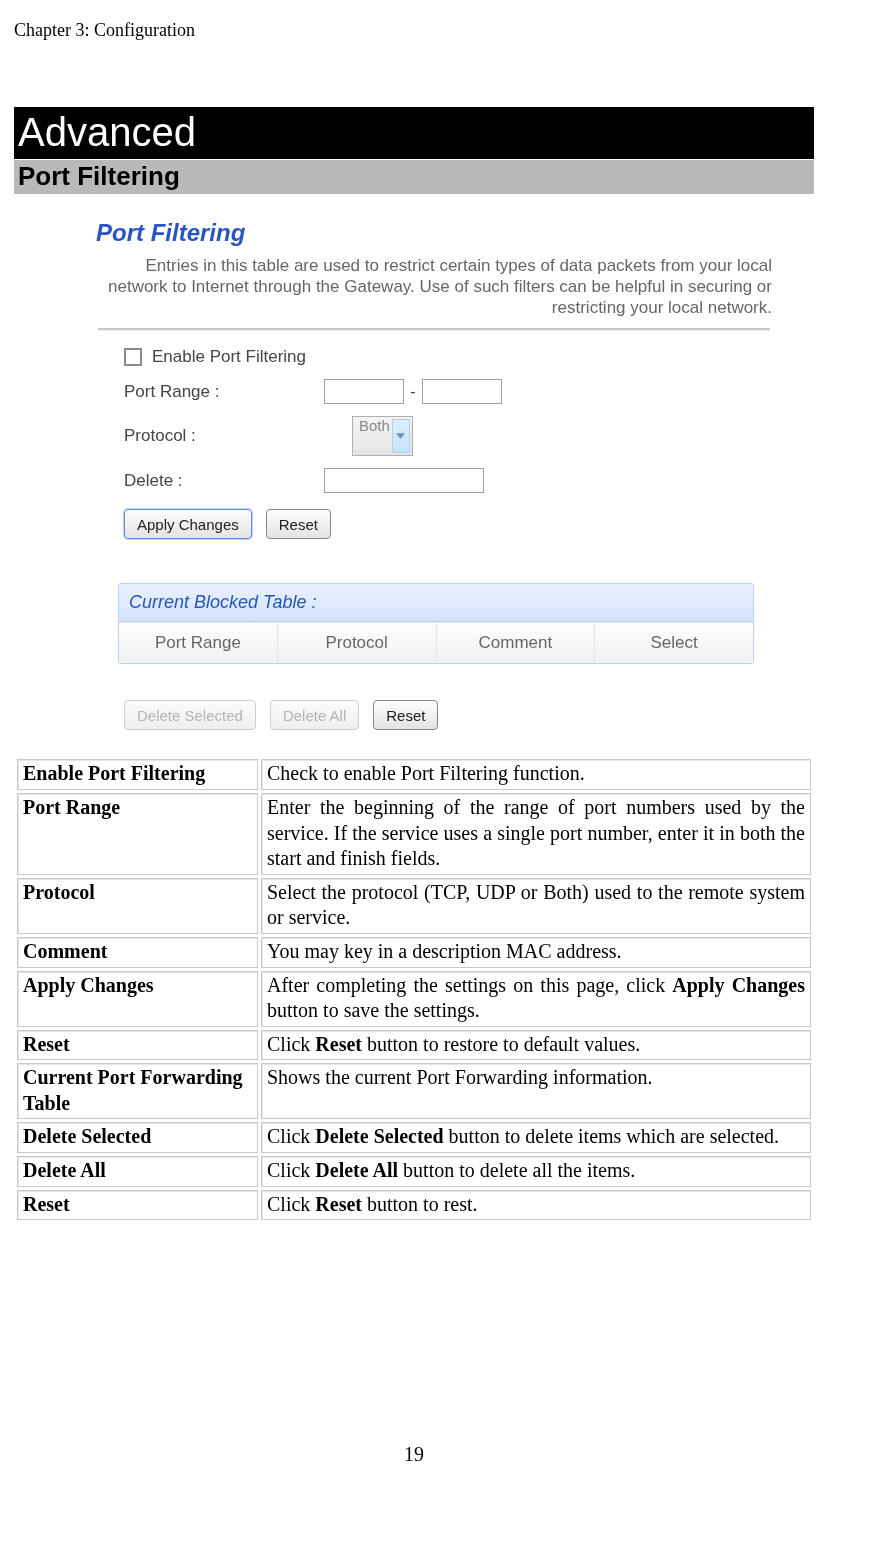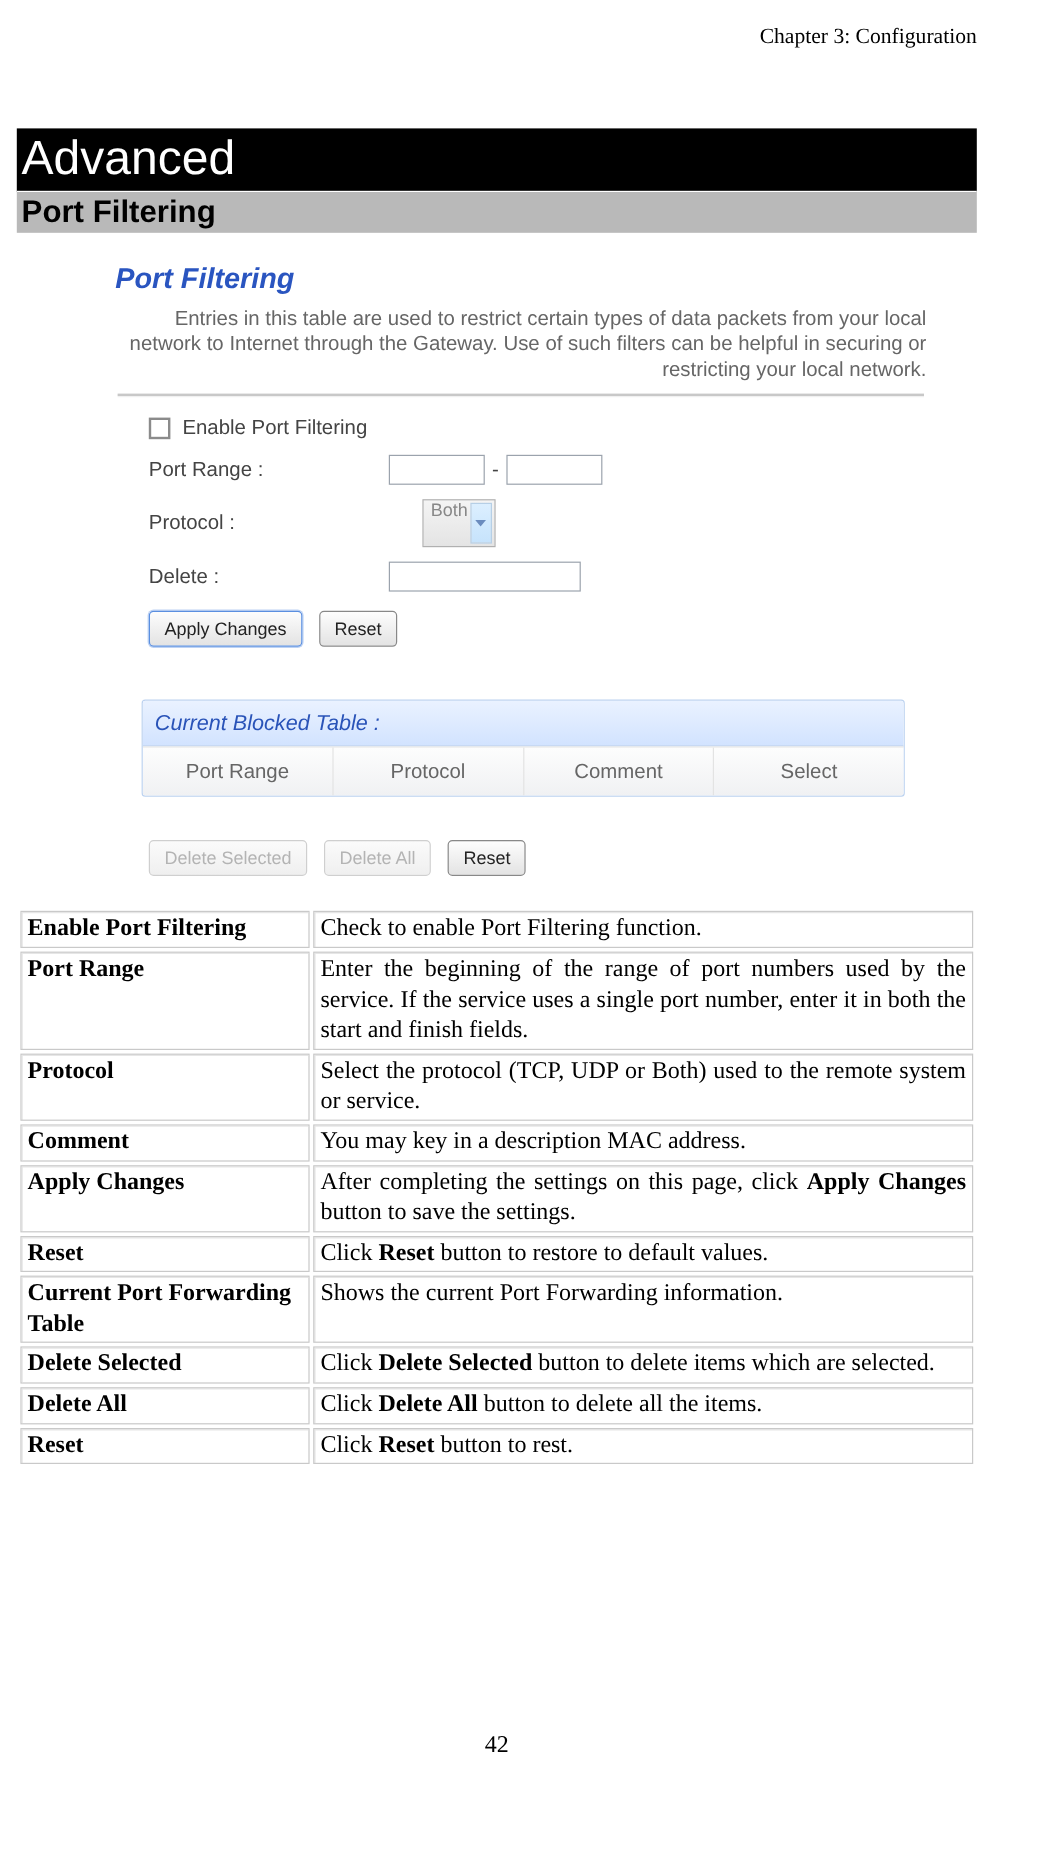--- a/index.html
+++ b/index.html
@@ -5,21 +5,20 @@
   * { box-sizing: border-box; }
   body {
     font-family: "Times New Roman", Times, serif;
     font-size: 20px;
     margin: 0;
     padding: 20px 58px 30px 14px;
     background: #fff;
     width: 872px;
   }
   .chapter-header {
-    text-align: right;
     font-size: 18px;
     margin-bottom: 66px;
   }
   .title-black {
     background: #000;
     color: #fff;
     font-family: Verdana, Tahoma, Arial, sans-serif;
     font-size: 40px;
     font-weight: normal;
     padding: 3px 4px 5px 4px;
@@ -296,13 +295,13 @@
     <td class="l">Delete All</td>
     <td class="r"><span>Click </span><b>Delete All</b><span> button to delete all the items.</span></td>
   </tr>
   <tr>
     <td class="l">Reset</td>
     <td class="r"><span>Click </span><b>Reset</b><span> button to rest.</span></td>
   </tr>
 </tbody>
   </table>
 
-<div class="pageno">42</div>
+<div class="pageno">19</div>
 
 </body></html>

